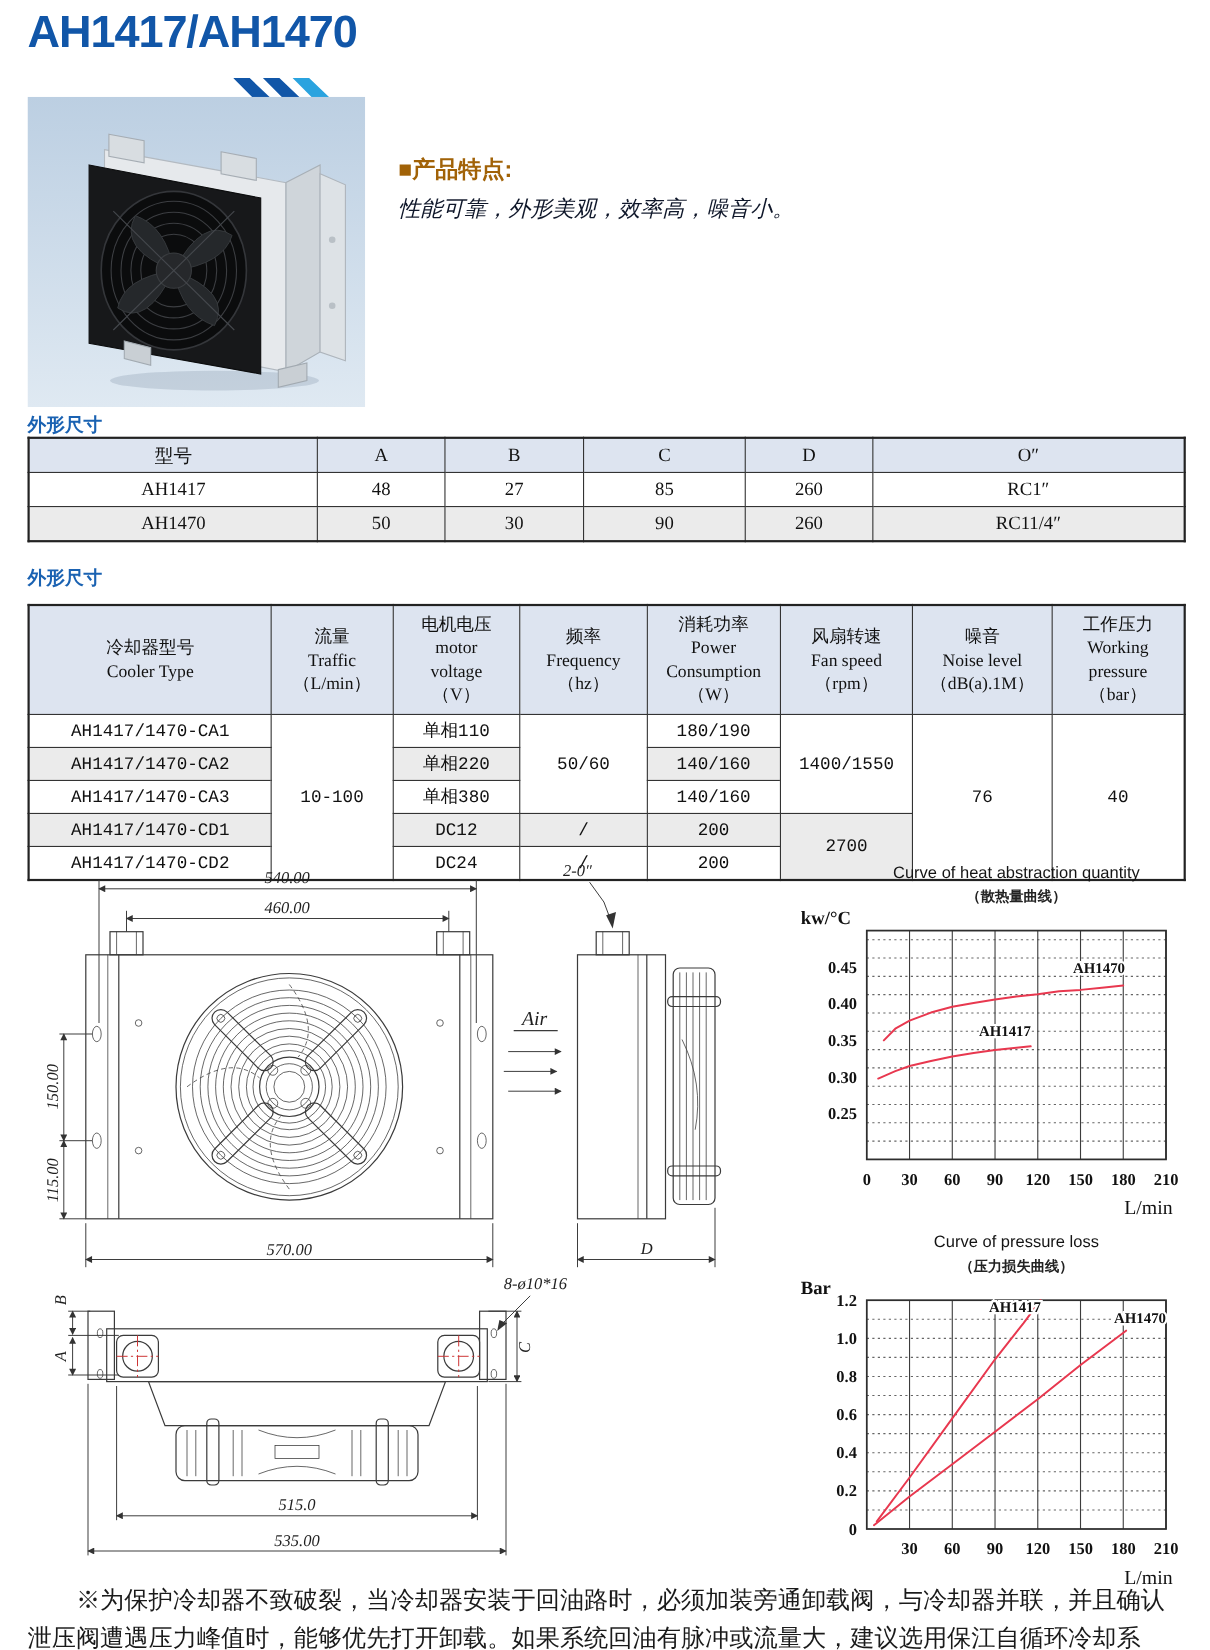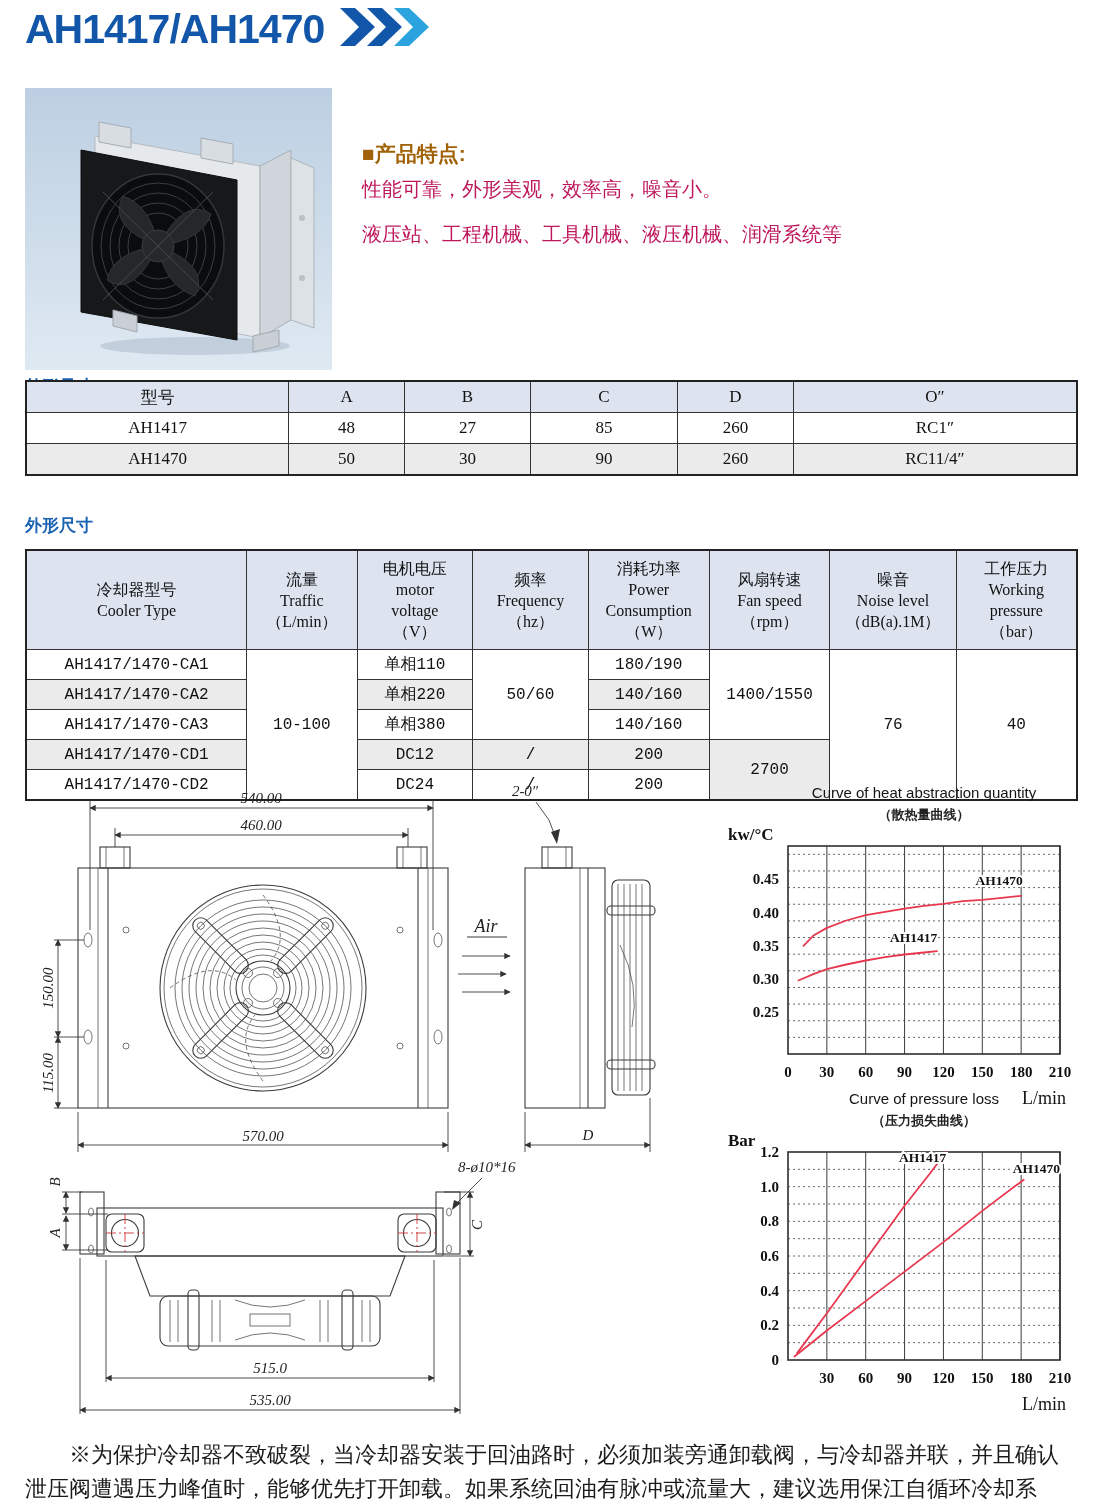--- a/index.html
+++ b/index.html
@@ -1,58 +1,58 @@
 <!DOCTYPE html>
 <html><head>
 <meta charset="utf-8">
 <style>
   html,body{margin:0;padding:0;background:#fff;}
   #page{position:relative;width:1100px;height:1500px;background:#ffffff;overflow:hidden;
         font-family:"Liberation Sans",sans-serif;color:#111;}
 
   
-  .title-row{position:absolute;left:25px;top:6px;display:flex;align-items:flex-start;gap:16px;}
+  .title-row{position:absolute;left:25px;top:6px;display:flex;align-items:flex-end;gap:16px;flex-direction:column;}
   .page-title{font-size:41px;font-weight:bold;color:#1156a8;letter-spacing:-1px;margin:0;}
 
   
   .photo{position:absolute;left:25px;top:88px;width:307px;height:282px;}
 
   
   .features{position:absolute;left:362px;top:140px;width:720px;}
   .feat-head{font-size:21px;font-weight:bold;color:#a16207;margin:0 0 8px 0;}
-  .feat-text{font-size:20px;margin:0 0 18px 0;font-family:"Liberation Serif",serif;color:#be185d;}
+  .feat-text{font-size:20px;margin:0 0 18px 0;font-family:"Liberation Serif",serif;color:#0f172a;font-style:italic;}
 
   .sec-label{position:absolute;left:25px;font-size:17px;font-weight:bold;color:#1a62b2;}
 
   
   table.sheet{position:absolute;left:25px;border-collapse:collapse;width:1053px;
               font-family:"Liberation Serif",serif;table-layout:fixed;}
   table.sheet{border:2px solid #222;}
   table.sheet th,table.sheet td{border:1px solid #333;text-align:center;vertical-align:middle;padding:2px 3px;}
   table.sheet th{background:#dde4f0;font-weight:normal;}
-  #dim-table{top:380px;font-size:17px;padding-left:12px;}
+  #dim-table{top:397px;font-size:17px;padding-left:12px;}
   #dim-table th,#dim-table td{height:26px;}
   #spec-table{top:549px;font-size:16px;}
   #spec-table th{white-space:pre-line;line-height:1.32;padding:7px 2px;font-size:16px;}
   #spec-table td{height:25px;font-family:Liberation Mono, monospace;}
   .shade{background:#ebebeb;}
 
   
   #drawings{position:absolute;left:20px;top:780px;}
   .ln{stroke:#3b3b3b;fill:none;stroke-width:1.1;}
   .thin{stroke-width:0.7;}
   .dim{stroke:#3b3b3b;stroke-width:0.9;fill:none;}
   .cl{stroke:#cc3333;stroke-width:0.9;stroke-dasharray:10 3 2 3;}
   .dtxt{font:italic 15px "Liberation Serif",serif;fill:#1f1f1f;}
   .dtxt-air{font:italic 18px "Liberation Serif",serif;fill:#1f1f1f;}
 
   
   .chartbox{position:absolute;width:360px;height:330px;}
   #chart1{left:718px;top:782px;}
-  #chart2{left:718px;top:1088px;}
+  #chart2{left:718px;top:1118px;}
   .c-title{font:15px "Liberation Sans",sans-serif;fill:#141414;}
   .c-sub{font:bold 13px "Liberation Serif",serif;fill:#222;}
   .c-unit{font:bold 17px "Liberation Serif",serif;fill:#111;}
   .c-tick{font:bold 15px "Liberation Serif",serif;fill:#111;}
   .c-xlabel{font:18px "Liberation Serif",serif;fill:#111;}
   .c-slabel{font:bold 13.5px "Liberation Serif",serif;fill:#111;paint-order:stroke;stroke:#fff;stroke-width:4px;}
   .c-grid{stroke:#3c3c3c;stroke-width:1;}
   .c-dot{stroke:#666;stroke-width:1;stroke-dasharray:2 3;}
   .c-box{stroke:#2e2e2e;stroke-width:1.6;fill:none;}
 
@@ -111,21 +111,20 @@
       <line x1="188" y1="104" x2="78" y2="212" stroke="#45484d" stroke-width="1"></line>
 
       <polygon points="88,222 112,228 112,244 88,238" fill="#c9cfd4" stroke="#a2aab1" stroke-width="1"></polygon>
       <polygon points="228,248 254,242 254,258 228,264" fill="#c9cfd4" stroke="#a2aab1" stroke-width="1"></polygon>
     </svg>
   </div>
 
   <div class="features">
     <h3 class="feat-head">■产品特点:</h3>
     <p class="feat-text">性能可靠，外形美观，效率高，噪音小。</p>
-    <p class="feat-text">液压站、工程机械、工具机械、液压机械、润滑系统等</p>
   </div>
 
   <div class="sec-label" style="top:363px;margin-top:12px;">外形尺寸</div>
   <table class="sheet" id="dim-table">
     <colgroup>
         <col style="width:25%">
         <col style="width:11%">
         <col style="width:12%">
         <col style="width:14%">
         <col style="width:11%">

